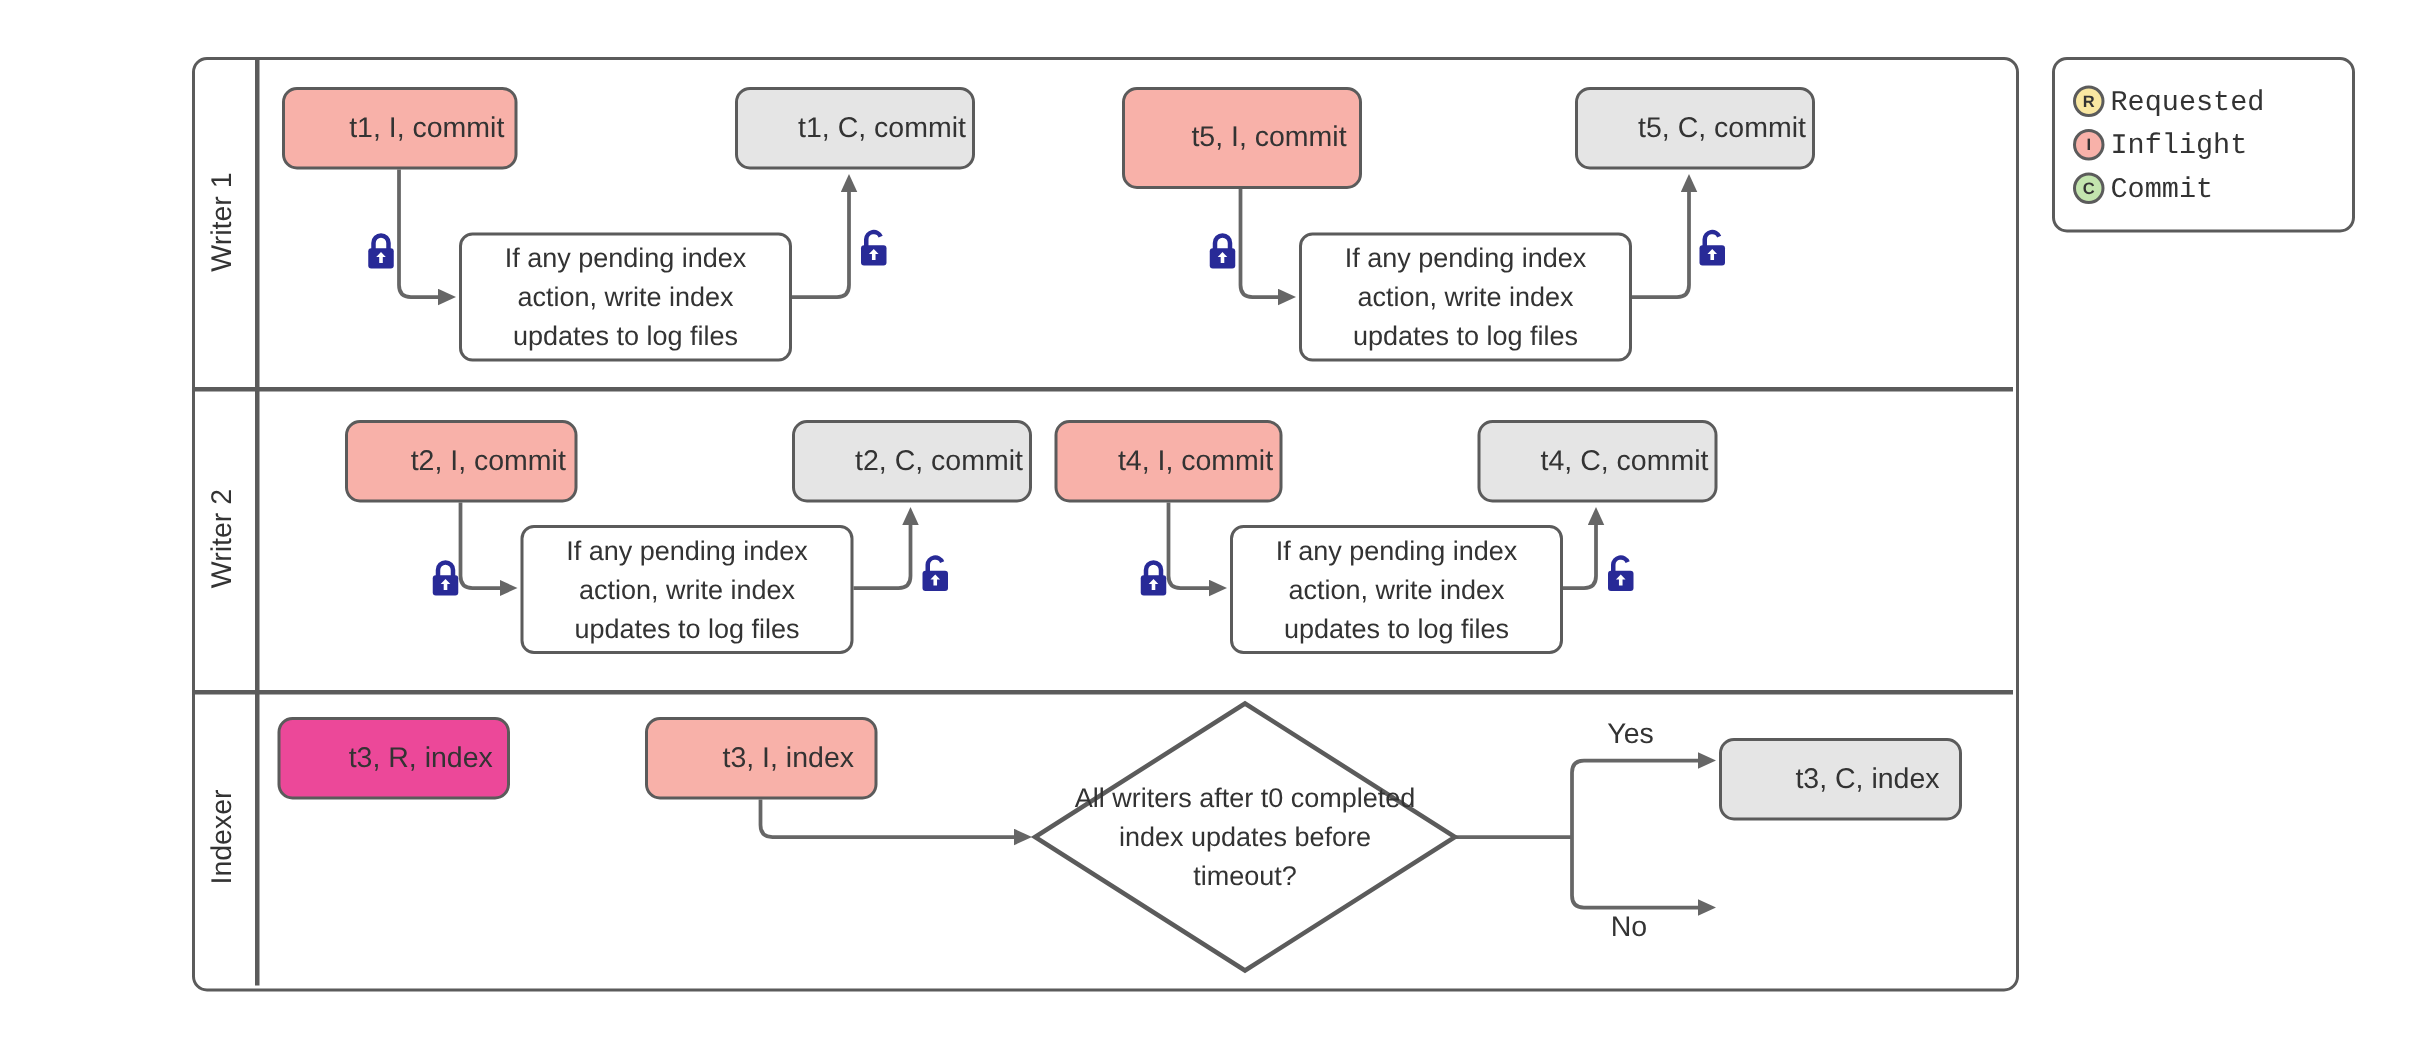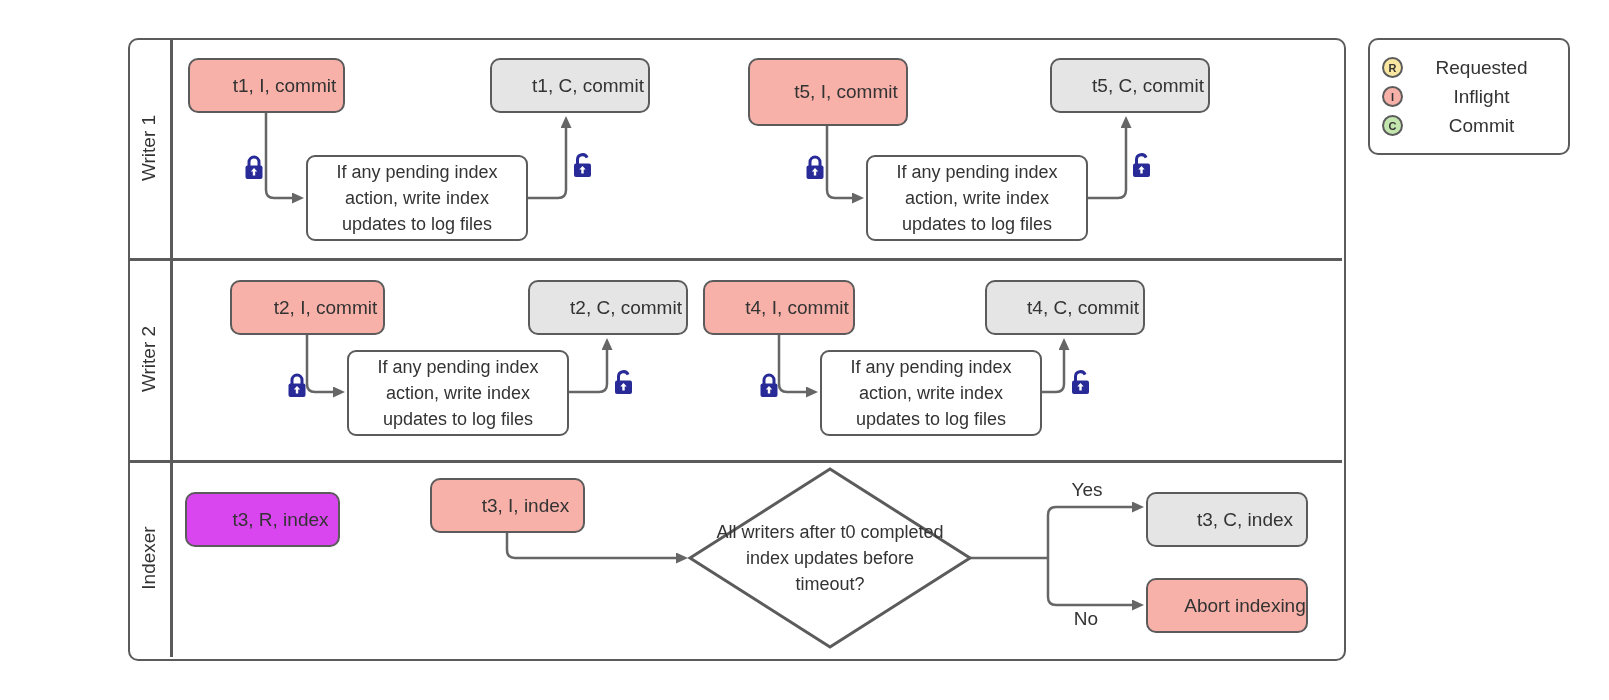--- a/index.html
+++ b/index.html
@@ -12,32 +12,32 @@
   .hline{background:#5b5b5b;height:2.5px;}
   .lane-label{width:200px;height:24px;line-height:24px;text-align:center;
               font-size:19px;color:#333;transform:rotate(-90deg);}
   
   .node{display:flex;align-items:center;justify-content:center;text-align:center;
         border:2.5px solid #5b5b5b;border-radius:10px;font-size:19px;color:#333;
         box-sizing:border-box;background:#fff;padding-left:36px;}
   .node.proc{border-radius:9px;font-size:18px;line-height:1.45;padding:12px 6px;}
   .fill-inflight{background:#f8b1a9;}
   .fill-commit{background:#e5e5e5;}
-  .fill-requested{background:#d946ef;margin-top:14px;}
+  .fill-requested{background:#ec4899;}
   .diamond-text{display:flex;align-items:center;justify-content:center;text-align:center;
                 font-size:18px;line-height:1.45;color:#333;}
   .edge-label{font-size:19px;color:#333;text-align:center;}
   
   .legend{border:2.5px solid #5b5b5b;border-radius:10px;background:#fff;
           box-sizing:border-box;padding:12px 12px;display:flex;flex-direction:column;justify-content:center;gap:7px;}
   .legend-row{display:flex;align-items:center;gap:4px;}
   .legend-dot{width:21px;height:21px;border-radius:50%;border:2px solid #5b5b5b;
               box-sizing:border-box;display:flex;align-items:center;justify-content:center;
               font-size:11px;font-weight:bold;color:#333;flex:0 0 auto;}
-  .legend-text{flex:1;text-align:center;font-size:19px;color:#333;}
+  .legend-text{flex:1;text-align:left;font-size:19px;color:#333;font-family:Liberation Mono, monospace;}
   svg.layer{position:absolute;left:0;top:0;pointer-events:none;}
   .lock{position:absolute;}
 </style>
 </head>
 <body>
 
 <div id="canvas">
 
   <div class="abs frame" style="left:128px;top:38px;width:1214px;height:619px;"></div>
   <div class="abs vline" style="left:170px;top:38px;height:619px;"></div>
@@ -88,21 +88,20 @@
   <div class="abs node fill-inflight" style="left:703px;top:280px;width:152px;height:55px;">t4, I, commit</div>
   <div class="abs node proc" style="left:820px;top:350px;width:222px;height:86px;">If any pending index action, write index updates to log files</div>
   <div class="abs node fill-commit" style="left:985px;top:280px;width:160px;height:55px;">t4, C, commit</div>
 
   <div class="abs node fill-requested" style="left:185px;top:478px;width:155px;height:55px;">t3, R, index</div>
   <div class="abs node fill-inflight" style="left:430px;top:478px;width:155px;height:55px;">t3, I, index</div>
   <div class="abs diamond-text" style="left:712px;top:500px;width:236px;height:116px;">All writers after t0 completed index updates before timeout?</div>
   <div class="abs edge-label" style="left:1056px;top:479px;width:62px;">Yes</div>
   <div class="abs edge-label" style="left:1060px;top:608px;width:52px;">No</div>
   <div class="abs node fill-commit" style="left:1146px;top:480px;width:162px;height:55px;margin-top:12px;">t3, C, index</div>
-  <div class="abs node fill-inflight" style="left:1146px;top:578px;width:162px;height:55px;">Abort indexing</div>
 
   <svg class="lock" style="left:242px;top:154px;" width="24" height="27" viewBox="0 0 24 27">
     <path d="M7 12 V8 a5 5 0 0 1 10 0 V12" fill="none" stroke="#282a97" stroke-width="3"></path>
     <rect x="3.5" y="11.5" width="17" height="13.5" rx="2" fill="#282a97"></rect>
     <path d="M12 14 l3.2 3.4 h-2 v4 h-2.4 v-4 h-2 z" fill="#ffffff"></path>
   </svg>
   <svg class="lock" style="left:803px;top:154px;" width="24" height="27" viewBox="0 0 24 27">
     <path d="M7 12 V8 a5 5 0 0 1 10 0 V12" fill="none" stroke="#282a97" stroke-width="3"></path>
     <rect x="3.5" y="11.5" width="17" height="13.5" rx="2" fill="#282a97"></rect>
     <path d="M12 14 l3.2 3.4 h-2 v4 h-2.4 v-4 h-2 z" fill="#ffffff"></path>

